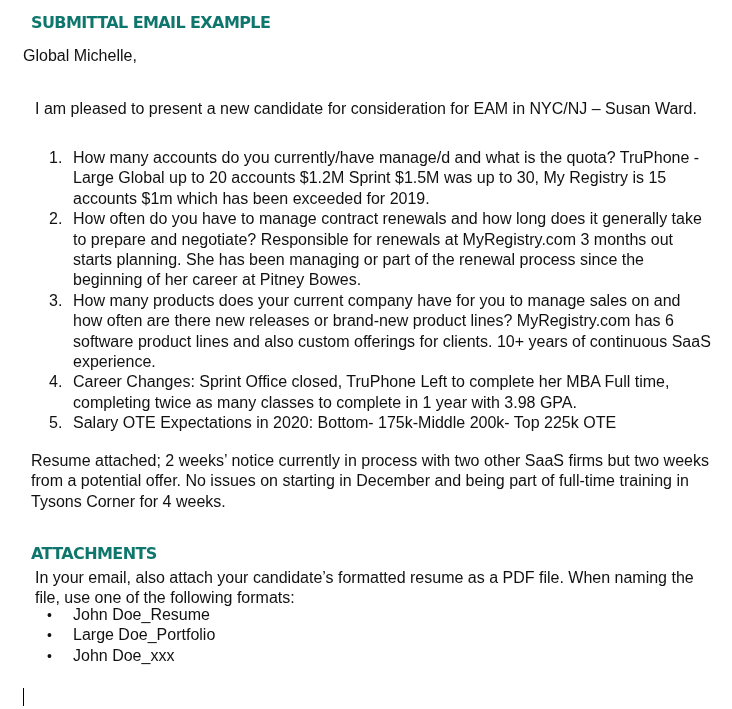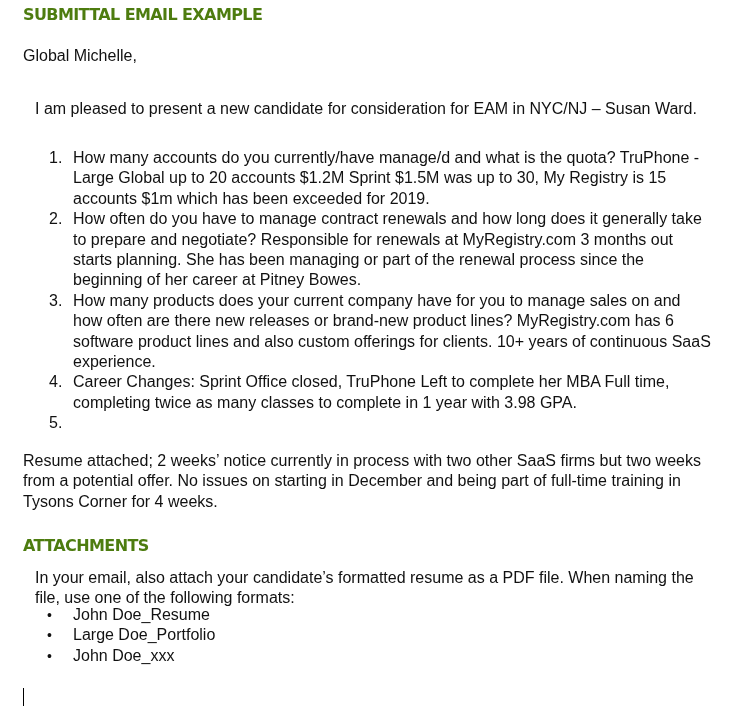--- a/index.html
+++ b/index.html
@@ -18,25 +18,25 @@
     line-height: 20.4px;
   }
   .page {
     position: absolute;
     left: 23px;
     top: 0;
     width: 690px;
   }
   .heading {
     font-family: "DejaVu Sans", sans-serif;
-    color: #4d7c0f;
+    color: #0f766e;
     font-size: 16px;
     letter-spacing: -0.6px;
     line-height: 20px;
-    margin: 0;
+    margin: 8px;
   }
   .h-main { position: absolute; top: 5px; left: 0; }
   .greeting { position: absolute; top: 46px; left: 0; margin: 0; }
   .intro { position: absolute; top: 87px; left: 0; margin: 12px; width: 680px; }
   ol.questions {
     position: absolute;
     top: 148px;
     left: 0;
     margin: 0;
     padding: 0;
@@ -46,21 +46,21 @@
   ol.questions li {
     position: relative;
     padding-left: 50px;
     margin: 0;
   }
   ol.questions li .num {
     position: absolute;
     left: 26px;
     top: 0;
   }
-  .closing { position: absolute; top: 451px; left: 0; margin: 0; width: 680px; }
+  .closing { position: absolute; top: 451px; left: 8px; margin: 0; width: 680px; }
   .h-attach { position: absolute; top: 536px; left: 0; }
   .attach-text { position: absolute; top: 556px; left: 0; margin: 12px; width: 680px; }
   ul.formats {
     position: absolute;
     top: 605px;
     left: 0;
     margin: 0;
     padding: 0;
     list-style: none;
   }
@@ -91,21 +91,21 @@
 
   <p class="greeting">Global Michelle,</p>
 
   <p class="intro">I am pleased to present a new candidate for consideration for EAM in NYC/NJ – Susan Ward.</p>
 
   <ol class="questions">
     <li><span class="num">1.</span><span>How many accounts do you currently/have manage/d and what is the quota? TruPhone - Large Global up to 20 accounts $1.2M Sprint $1.5M was up to 30, My Registry is 15 accounts $1m which has been exceeded for 2019.</span></li>
     <li><span class="num">2.</span><span>How often do you have to manage contract renewals and how long does it generally take to prepare and negotiate? Responsible for renewals at MyRegistry.com 3 months out starts planning. She has been managing or part of the renewal process since the beginning of her career at Pitney Bowes.</span></li>
     <li><span class="num">3.</span><span>How many products does your current company have for you to manage sales on and how often are there new releases or brand-new product lines? MyRegistry.com has 6 software product lines and also custom offerings for clients. 10+ years of continuous SaaS experience.</span></li>
     <li><span class="num">4.</span><span>Career Changes: Sprint Office closed, TruPhone Left to complete her MBA Full time, completing twice as many classes to complete in 1 year with 3.98 GPA.</span></li>
-    <li><span class="num">5.</span></li>
+    <li><span class="num">5.</span><span>Salary OTE Expectations in 2020: Bottom- 175k-Middle 200k- Top 225k OTE</span></li>
   </ol>
 
   <p class="closing">Resume attached; 2 weeks’ notice currently in process with two other SaaS firms but two weeks from a potential offer. No issues on starting in December and being part of full-time training in Tysons Corner for 4 weeks.</p>
 
   <h2 class="heading h-attach">ATTACHMENTS</h2>
 
   <p class="attach-text">In your email, also attach your candidate’s formatted resume as a PDF file. When naming the file, use one of the following formats:</p>
 
   <ul class="formats">
     <li><span class="bullet">•</span><span>John Doe_Resume</span></li>

